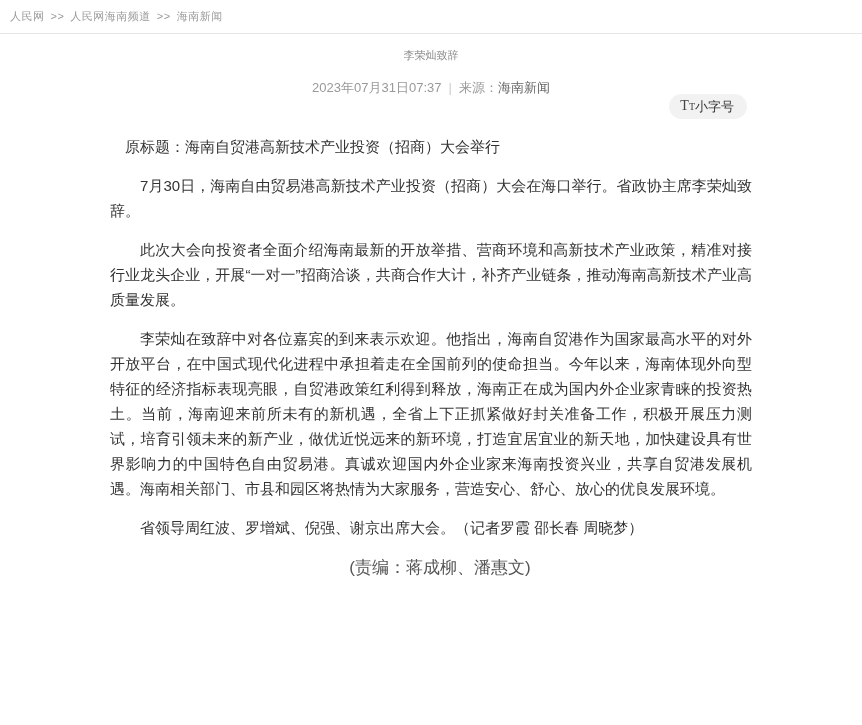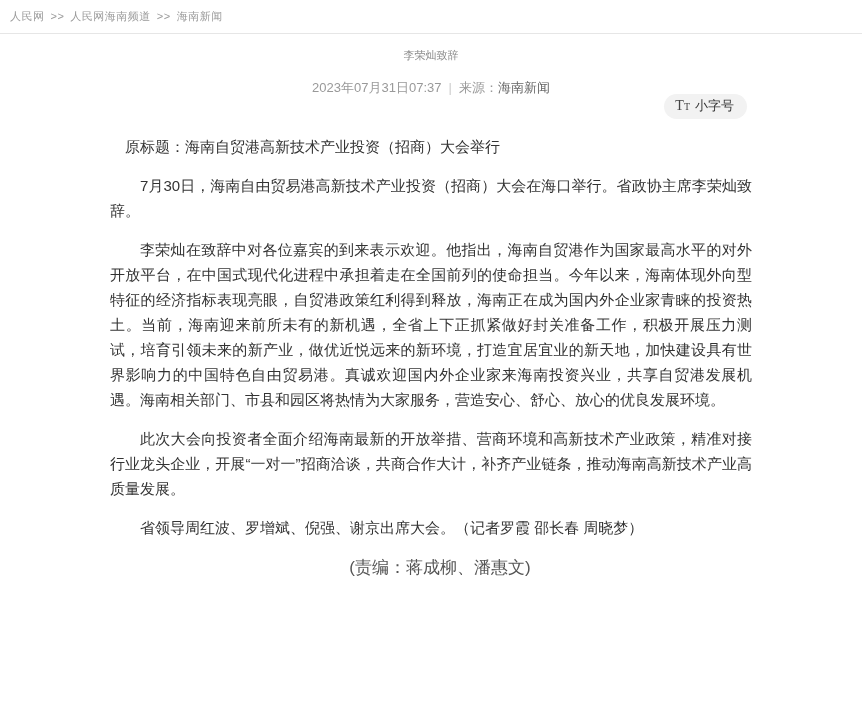--- a/index.html
+++ b/index.html
@@ -60,22 +60,21 @@
   .meta-line a.source-link { color: #666; text-decoration: none; cursor: pointer; }
 
   .font-size-row {
     text-align: right;
     padding-right: 13px;
     margin-top: -2px;
     height: 26px;
   }
   .font-size-pill {
     display: inline-flex;
-    align-items: flex-start;
-    gap: 5px;
+    align-items: flex-end;
     background: #f2f2f2;
     border-radius: 13px;
     padding: 4px 13px 5px 11px;
     font-size: 13px;
     color: #333;
     border: none;
     cursor: pointer;
     line-height: 15px;
   }
   .tt-icon { font-family: "Liberation Serif", "DejaVu Serif", serif; color: #444; white-space: nowrap; }
@@ -121,20 +120,20 @@
   <div class="font-size-row">
     <button class="font-size-pill">
       <span class="tt-icon"><span class="tt-big">T</span><span class="tt-small">T</span></span>
       <span>小字号</span>
     </button>
   </div>
 
   <div class="article-body">
     <p class="original-title">原标题：海南自贸港高新技术产业投资（招商）大会举行</p>
     <p class="body-para">7月30日，海南自由贸易港高新技术产业投资（招商）大会在海口举行。省政协主席李荣灿致辞。</p>
+    <p class="body-para">此次大会向投资者全面介绍海南最新的开放举措、营商环境和高新技术产业政策，精准对接行业龙头企业，开展“一对一”招商洽谈，共商合作大计，补齐产业链条，推动海南高新技术产业高质量发展。</p>
     <p class="body-para">李荣灿在致辞中对各位嘉宾的到来表示欢迎。他指出，海南自贸港作为国家最高水平的对外开放平台，在中国式现代化进程中承担着走在全国前列的使命担当。今年以来，海南体现外向型特征的经济指标表现亮眼，自贸港政策红利得到释放，海南正在成为国内外企业家青睐的投资热土。当前，海南迎来前所未有的新机遇，全省上下正抓紧做好封关准备工作，积极开展压力测试，培育引领未来的新产业，做优近悦远来的新环境，打造宜居宜业的新天地，加快建设具有世界影响力的中国特色自由贸易港。真诚欢迎国内外企业家来海南投资兴业，共享自贸港发展机遇。海南相关部门、市县和园区将热情为大家服务，营造安心、舒心、放心的优良发展环境。</p>
-    <p class="body-para">此次大会向投资者全面介绍海南最新的开放举措、营商环境和高新技术产业政策，精准对接行业龙头企业，开展“一对一”招商洽谈，共商合作大计，补齐产业链条，推动海南高新技术产业高质量发展。</p>
     <p class="body-para">省领导周红波、罗增斌、倪强、谢京出席大会。（记者罗霞 邵长春 周晓梦）</p>
   </div>
 
   <div class="editors-line">(责编：蒋成柳、潘惠文)</div>
 
 </main>
 
 </body></html>

